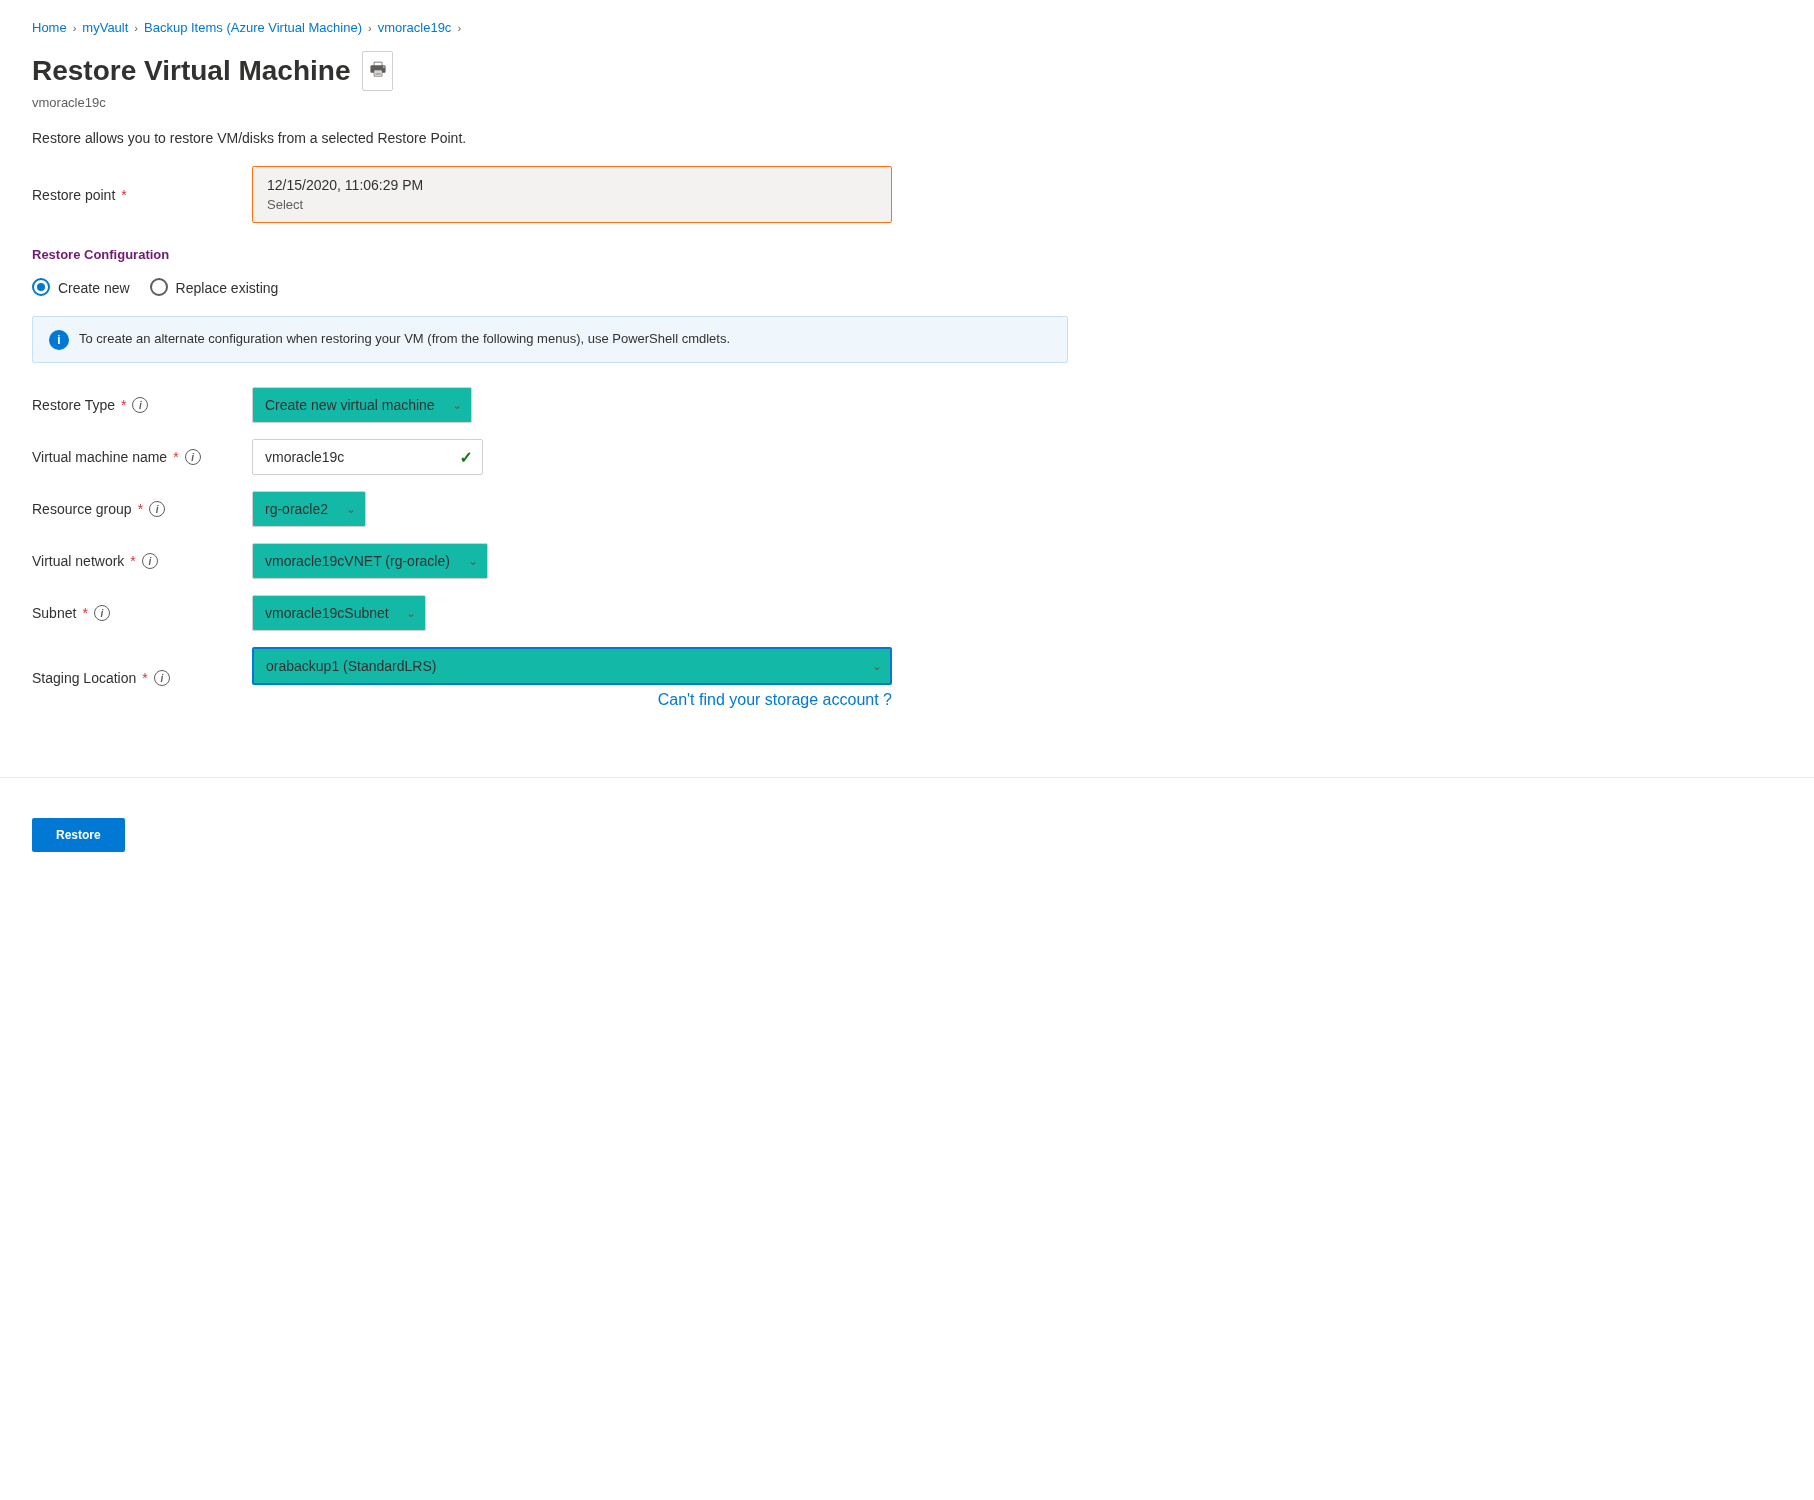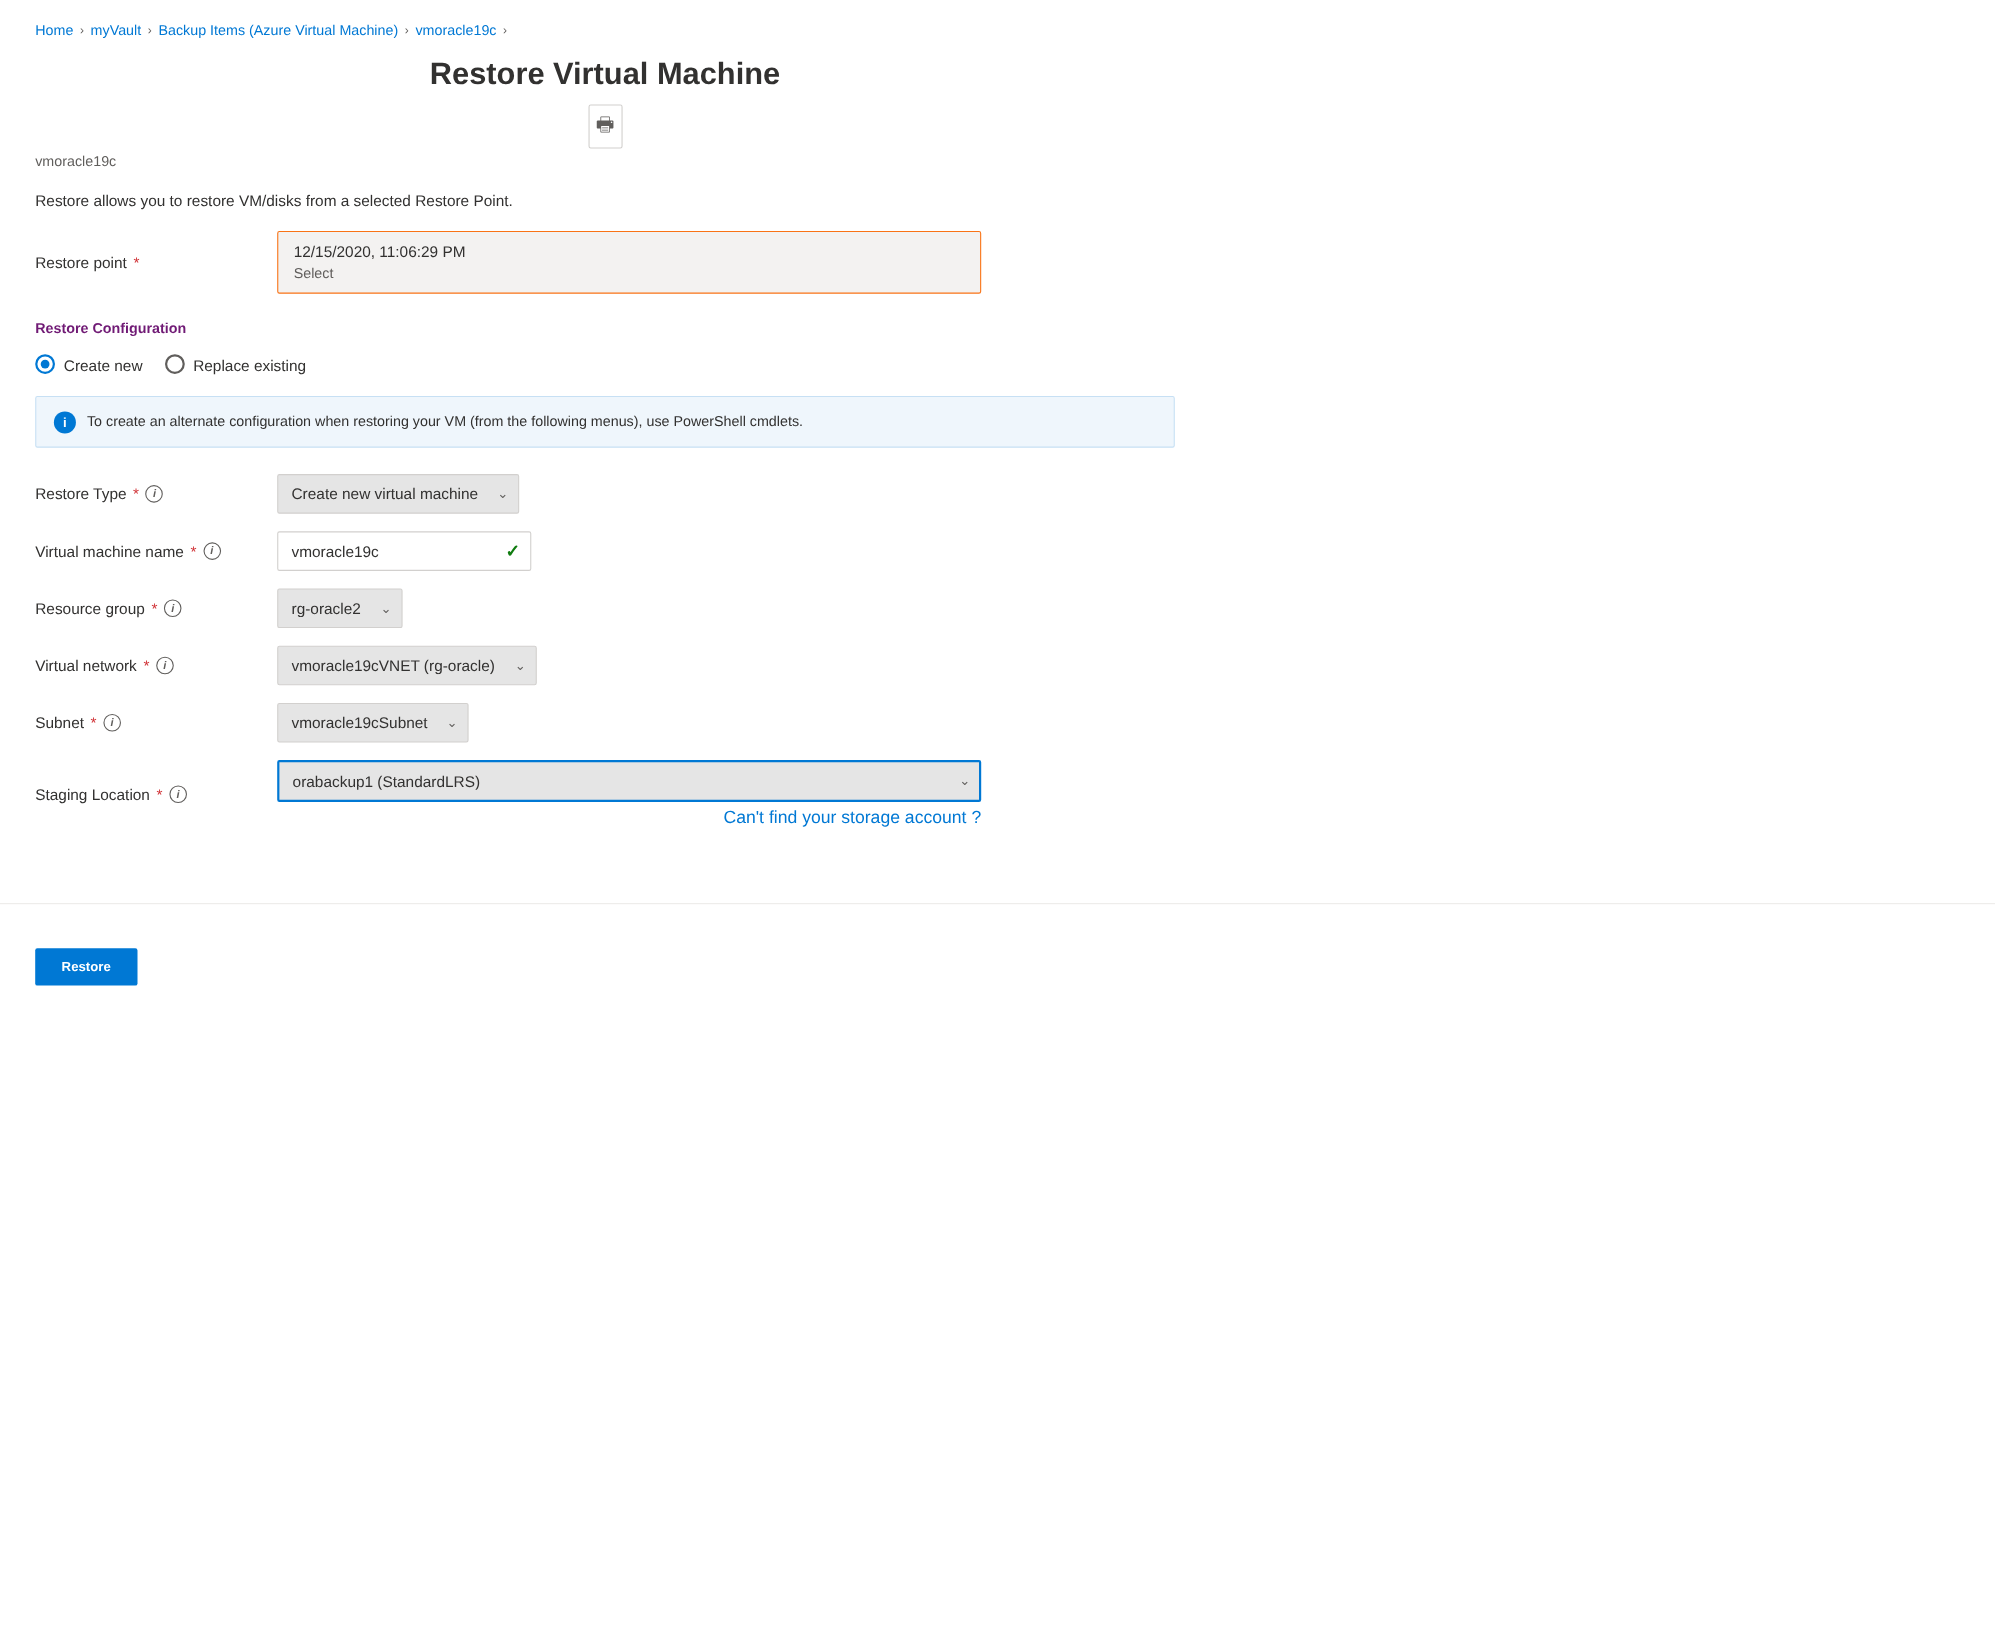--- a/index.html
+++ b/index.html
@@ -30,21 +30,20 @@
     }
     .breadcrumb .separator {
       color: #605e5c;
       font-size: 11px;
     }
     .page-header {
       display: flex;
       align-items: center;
       gap: 12px;
       margin-bottom: 4px;
-      flex-direction: column;
     }
     .page-title {
       font-size: 28px;
       font-weight: 600;
       color: #323130;
     }
     .print-icon {
       font-size: 18px;
       color: #605e5c;
       cursor: pointer;
@@ -182,21 +181,21 @@
       position: relative;
       max-width: 640px;
     }
     .dropdown-wrapper select {
       width: 100%;
       border: 1px solid #d2d0ce;
       border-radius: 2px;
       padding: 9px 36px 9px 12px;
       font-size: 14px;
       color: #323130;
-      background: #e5e5e5;
+      background: #14b8a6;
       appearance: none;
       -webkit-appearance: none;
       cursor: pointer;
       outline: none;
     }
     .dropdown-wrapper.active-border select {
       border: 2px solid #0078d4;
     }
     .dropdown-chevron {
       position: absolute;

